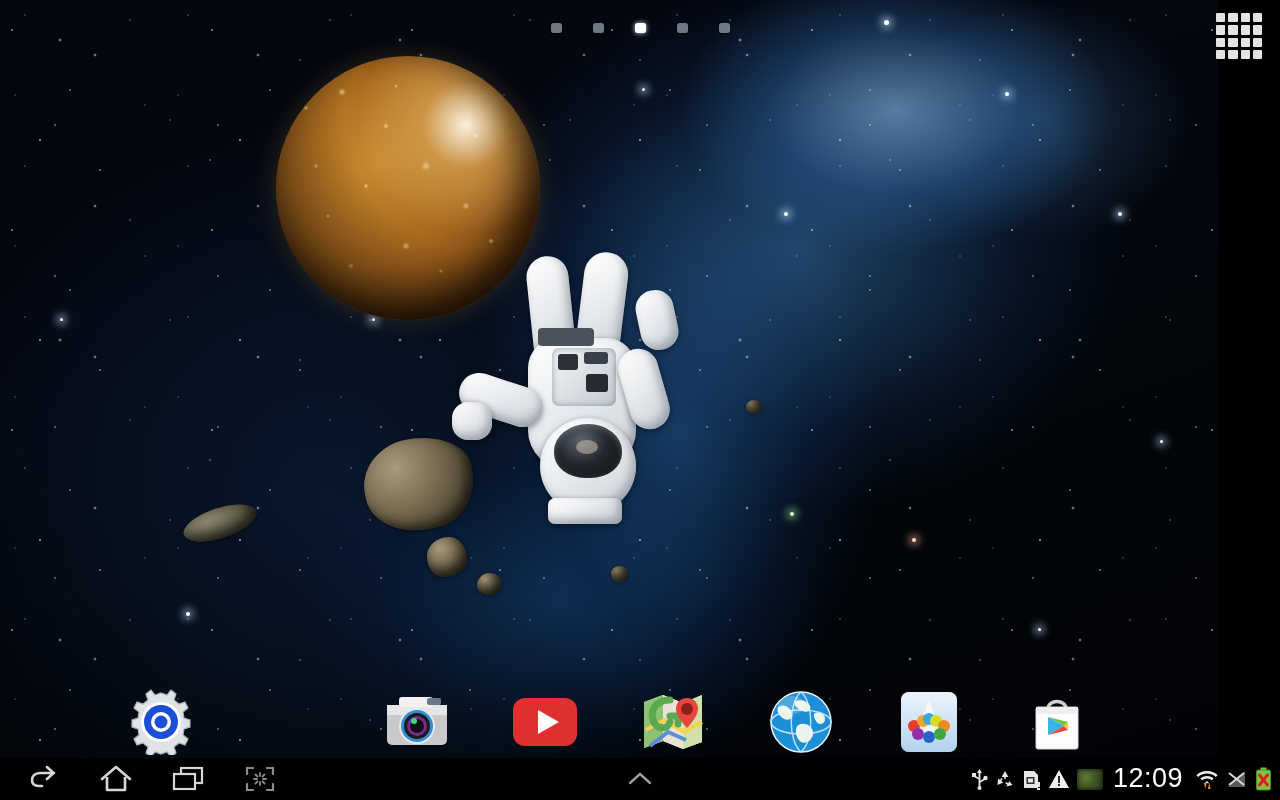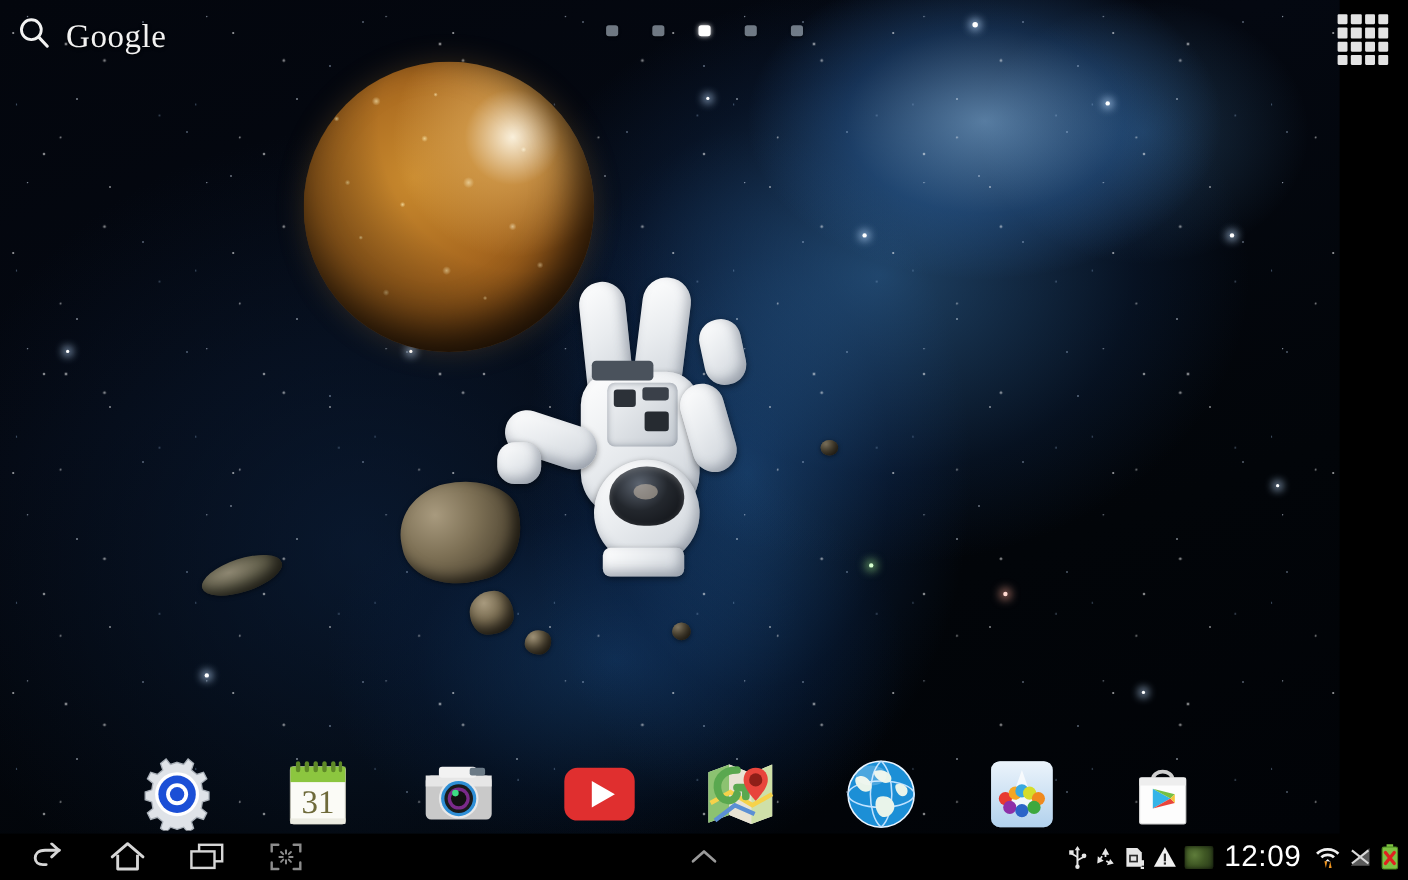--- a/index.html
+++ b/index.html
@@ -190,29 +190,20 @@
                   background:radial-gradient(ellipse at 40% 30%, #5c6470 0%, #23272d 45%, #0c0e12 100%);
                   box-shadow:inset 0 2px 6px rgba(255,255,255,.25);"></div>
       <div style="position:absolute;left:124px;top:188px;width:22px;height:14px;border-radius:50%;
                   background:rgba(215,200,180,.5);"></div>
       <div class="suit" style="left:96px;top:246px;width:74px;height:26px;border-radius:7px;"></div>
     </div>
   </div>
 
   <div id="right-black"></div>
 
-  <div id="google-widget">
-    <span style="display:block;">
-      <svg width="34" height="34" viewBox="0 0 34 34" aria-hidden="true">
-        <circle cx="14.5" cy="13" r="9" fill="none" stroke="#f2f2f2" stroke-width="2.6"></circle>
-        <line x1="21" y1="19.5" x2="29" y2="28" stroke="#f2f2f2" stroke-width="2.8" stroke-linecap="round"></line>
-      </svg>
-    </span>
-    <span class="gtext">Google</span>
-  </div>
 
   <div id="page-dots">
     <span class="dot"></span>
     <span class="dot"></span>
     <span class="dot active"></span>
     <span class="dot"></span>
     <span class="dot"></span>
   </div>
 
   <div id="apps-button">
@@ -245,36 +236,20 @@
             <circle cx="33" cy="33" r="17" fill="#1b4fd6"></circle>
             <circle cx="33" cy="33" r="10" fill="#ffffff"></circle>
             <circle cx="33" cy="33" r="6.5" fill="#1b4fd6"></circle>
           </g>
         </svg>
       </div>
       <div class="label">Settings</div>
     </div>
 
     <div class="app">
-      <div class="iconwrap">
-        <svg width="62" height="66" viewBox="0 0 62 66">
-          <rect x="6" y="8" width="50" height="52" rx="3" fill="#fbfbf6" stroke="#b9b9ae" stroke-width="1"></rect>
-          <rect x="6" y="8" width="50" height="14" fill="#8cc63f"></rect>
-          <g fill="#5f8a27">
-            <rect x="11" y="3" width="4" height="10" rx="2"></rect>
-              <rect x="19" y="3" width="4" height="10" rx="2"></rect>
-            <rect x="27" y="3" width="4" height="10" rx="2"></rect>
-              <rect x="35" y="3" width="4" height="10" rx="2"></rect>
-            <rect x="43" y="3" width="4" height="10" rx="2"></rect>
-              <rect x="50" y="3" width="3" height="10" rx="1.5"></rect>
-          </g>
-          <text x="31" y="50" text-anchor="middle" font-family="Liberation Serif, serif" font-size="30" fill="#6e6a3a">31</text>
-          <rect x="6" y="55" width="50" height="5" fill="#ecece2"></rect>
-        </svg>
-      </div>
       <div class="label">S Planner</div>
     </div>
 
     <div class="app">
       <div class="iconwrap">
         <svg width="68" height="62" viewBox="0 0 68 62">
           <rect x="4" y="14" width="60" height="40" rx="5" fill="#c9c9c9"></rect>
           <rect x="4" y="14" width="60" height="10" fill="#e6e6e6"></rect>
           <rect x="16" y="6" width="34" height="10" rx="3" fill="#f2f2f2"></rect>
           <rect x="44" y="7" width="14" height="7" rx="2" fill="#6b7a86"></rect>

